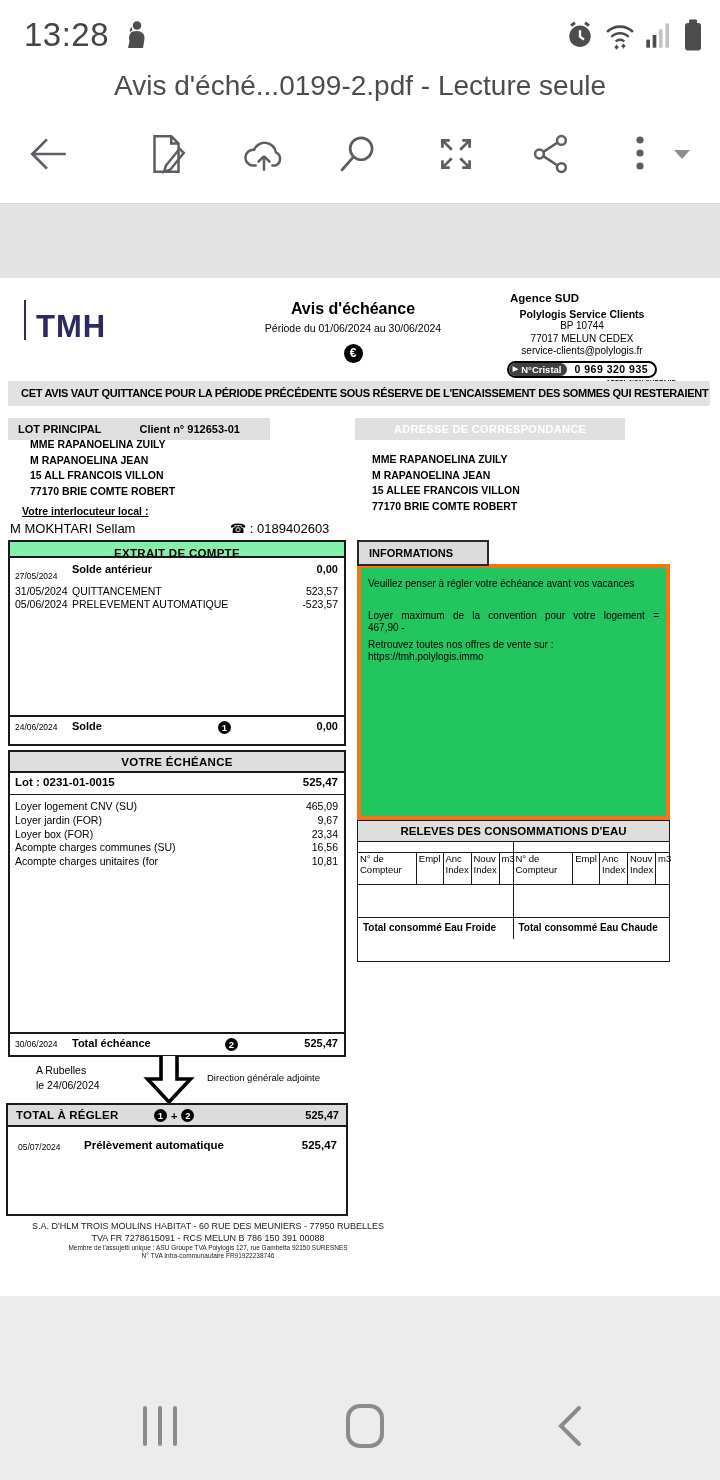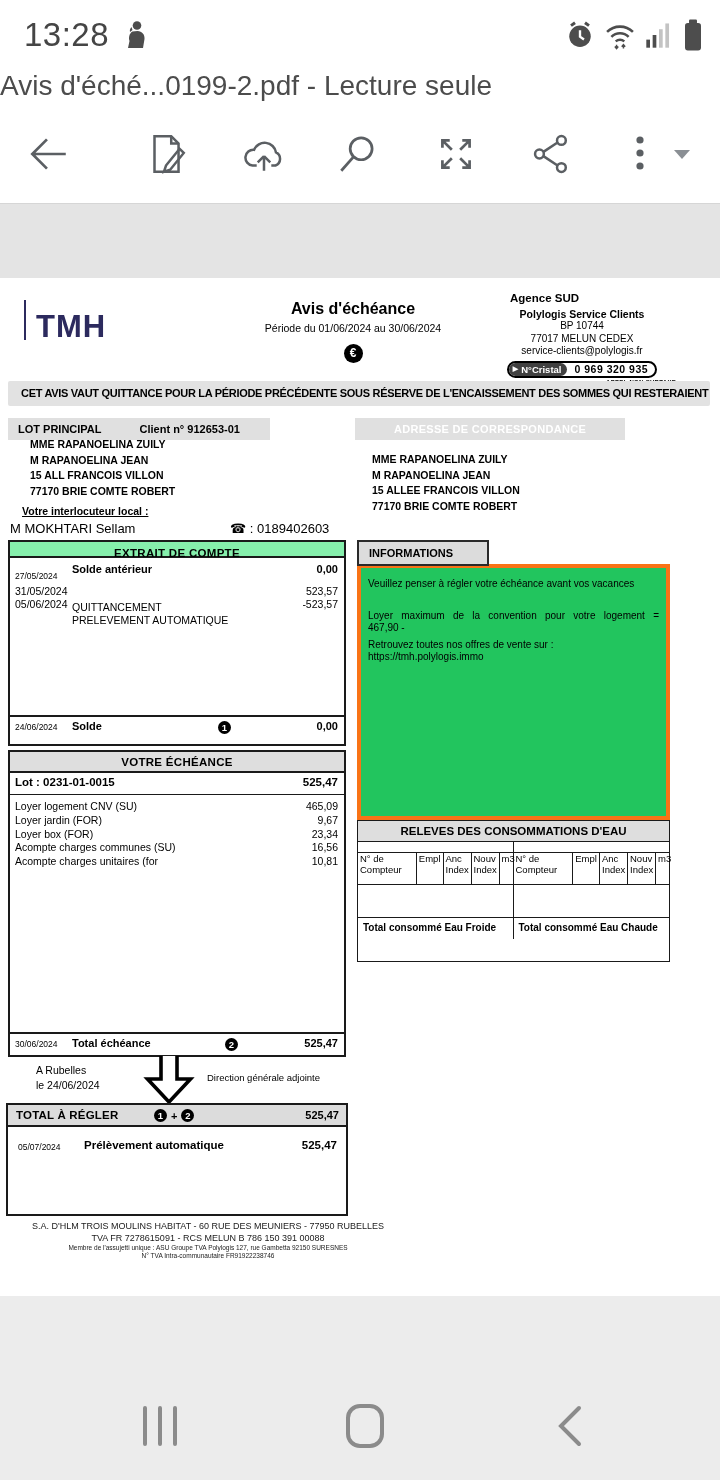--- a/index.html
+++ b/index.html
@@ -9,21 +9,21 @@
   .abs{position:absolute}
 
   
   .statusbar{top:0;left:0;width:720px;height:62px;display:flex;justify-content:space-between;align-items:center;padding:8px 16px 0 24px}
   .sb-left{display:flex;align-items:center;gap:14px}
   .sb-time{font-size:33px;color:#454545;letter-spacing:.5px}
   .sb-right{display:flex;align-items:center;gap:9px}
   .sb-right svg,.sb-left svg{display:block}
 
   
-  .apptitle{top:70px;left:0;width:720px;font-size:28px;color:#4c4c4c}
+  .apptitle{top:70px;left:0;width:720px;text-align:center;font-size:28px;color:#4c4c4c}
   .toolbar{top:112px;left:0;width:720px;height:84px}
   .tbtn{position:absolute;top:14px;width:56px;height:56px;display:flex;align-items:center;justify-content:center}
   .tbtn svg{display:block}
 
   
   .band-top{top:203px;left:0;width:720px;height:75px;background:#e4e4e4;border-top:1px solid #d6d6d6}
   .band-bottom{top:1296px;left:0;width:720px;height:184px;background:#ececec}
 
   
   .doc{color:#000;font-family:"Liberation Sans",sans-serif}
@@ -73,21 +73,21 @@
   .x-table{top:540px;left:8px;width:338px;height:206px;border:2px solid #1a1a1a}
   .x-head{height:16px;background:#86efac;border-bottom:2px solid #1a1a1a;text-align:center;font-size:11.5px;font-weight:bold;line-height:22px;letter-spacing:.3px}
   .x-body{position:relative;height:178px}
   .date-sm{font-size:8.5px}
   .x-open{position:absolute;top:7px;left:0;width:100%;padding:0 6px 0 5px}
   .x-open .lbl{position:absolute;left:62px;top:-2px;font-size:11px;font-weight:bold}
   .x-open .amt{position:absolute;right:6px;top:-2px;font-size:11px;font-weight:bold}
   .x-entries{position:absolute;top:27px;left:0;width:100%}
   .x-entry{position:relative;padding:0 6px 0 5px;font-size:10.5px;line-height:13px}
   .x-entry .amt{position:absolute;right:6px;top:0}
-  .x-entry .lbl{position:absolute;left:62px;top:16px}
+  .x-entry .lbl{position:absolute;left:62px;top:0}
   .x-close{position:absolute;bottom:0;left:0;width:100%;height:21px;border-top:2px solid #1a1a1a;padding:0 6px 0 5px}
   .x-close .date-sm{position:absolute;left:5px;top:5px}
   .x-close .lbl{position:absolute;left:62px;top:3px;font-size:11px;font-weight:bold}
   .x-close .amt{position:absolute;right:6px;top:3px;font-size:11px;font-weight:bold}
   .marker{display:inline-block;width:13px;height:13px;background:#000;color:#fff;border-radius:50%;font-size:9.5px;font-weight:bold;line-height:13px;text-align:center}
   .x-close .marker{position:absolute;left:208px;top:4px}
 
   
   .info-tab{top:540px;left:357px;width:132px;height:26px;background:#dcdcdc;border:2px solid #2a2a2a;font-size:11px;font-weight:bold;line-height:22px;padding-left:10px;z-index:2}
   .info-box{top:564px;left:357px;width:313px;height:256px;border:4px solid #f97316;background:#22c55e;padding:10px 7px;font-size:10px;line-height:12.5px}

